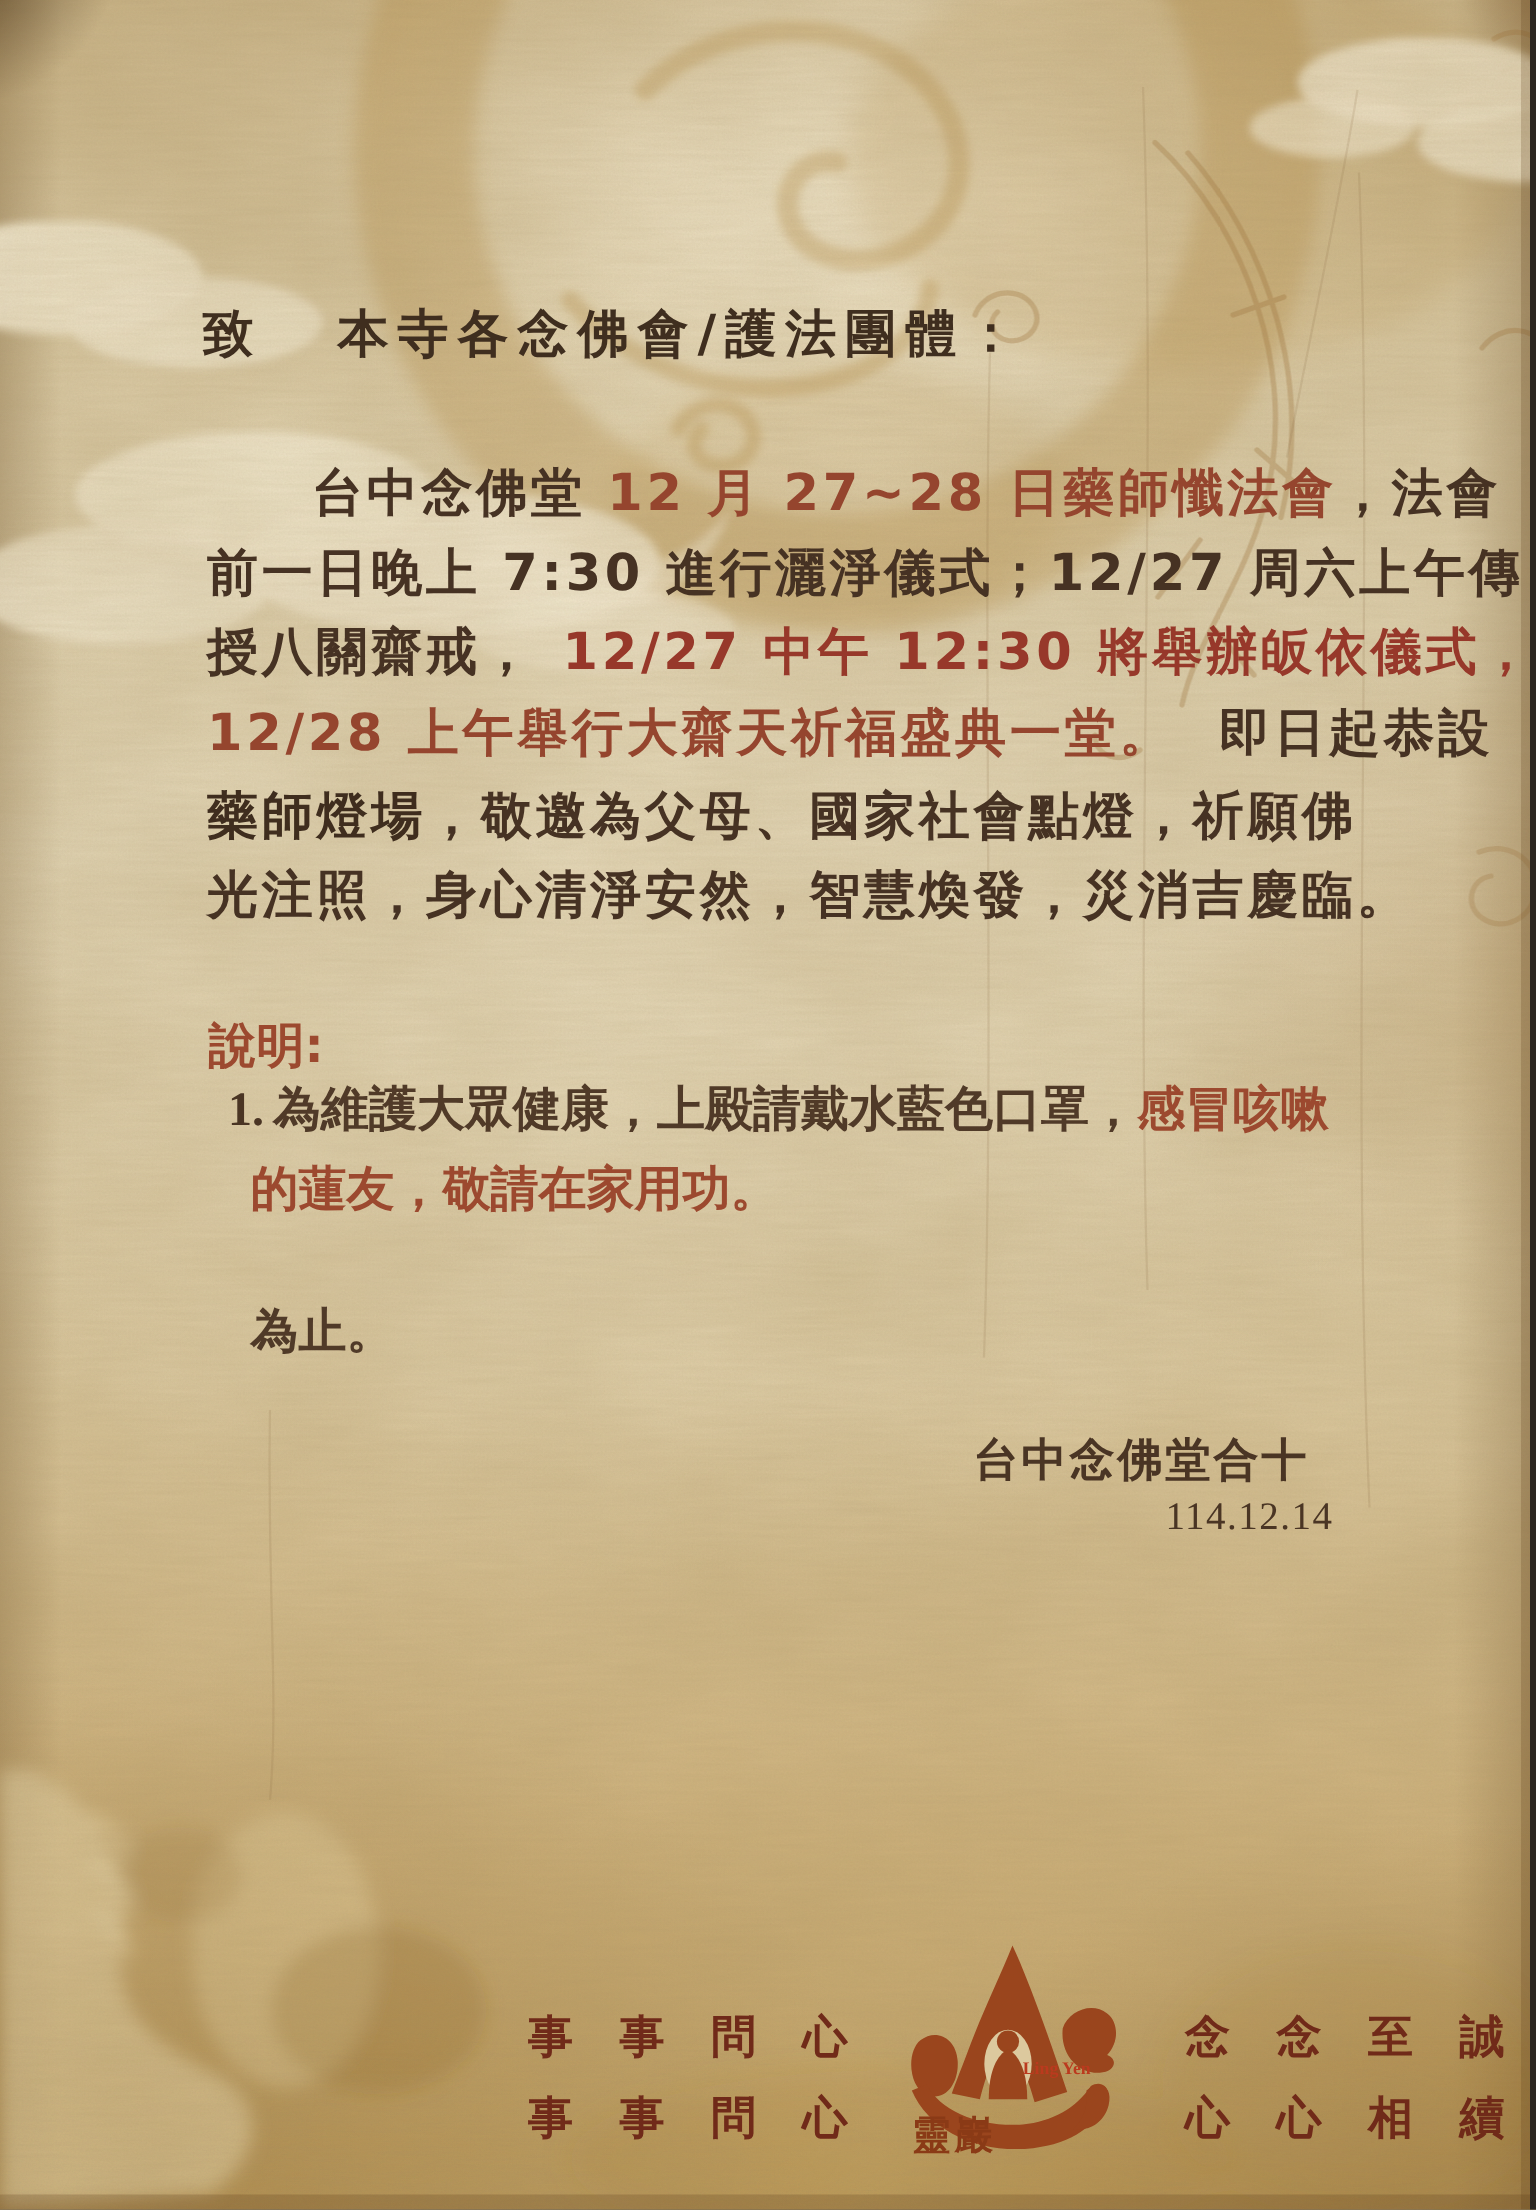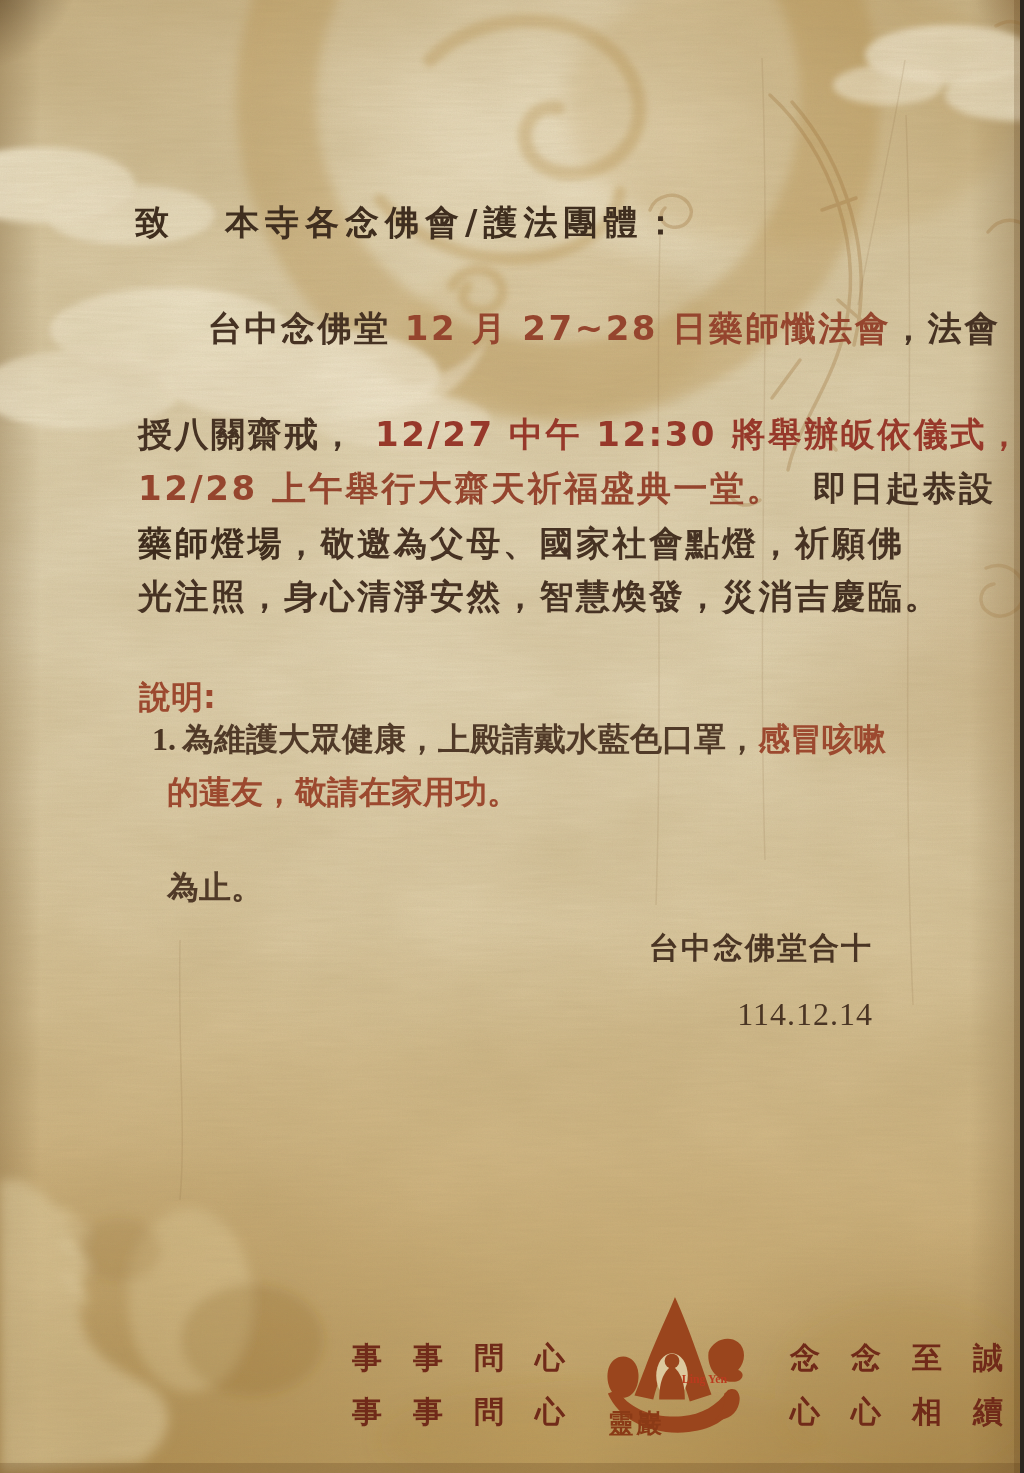--- a/index.html
+++ b/index.html
@@ -44,22 +44,22 @@
   .gap-m{margin-left:30px;}
 
   .notes-heading{left:139px;top:676px;font-size:32px;font-weight:600;}
   .nline{font-size:32px;font-weight:600;}
   .n1{left:152px;top:718px;}
   .n2{left:167px;top:771px;}
   .n3{left:138px;top:814px;}
   .n4{left:167px;top:866px;}
   .num{display:inline-block;width:30px;color:#4a3524;font-family:"Liberation Serif",serif;font-weight:600;}
 
-  .sig-name{right:147px;top:928px;font-size:30px;font-weight:600;color:#4a3524;letter-spacing:2px;}
-  .sig-date{right:147px;top:996px;font-size:32px;color:#4a3524;font-family:"Liberation Serif",serif;letter-spacing:1px;}
+  .sig-name{right:147px;top:953px;font-size:30px;font-weight:600;color:#4a3524;letter-spacing:2px;}
+  .sig-date{right:131px;top:996px;font-size:26px;color:#4a3524;font-family:"Liberation Serif",serif;letter-spacing:1px;}
 
   .fline{font-size:30px;font-weight:800;color:#702a19;letter-spacing:31px;}
   .fl1{left:352px;top:1338px;}
   .fl2{left:352px;top:1392px;}
   .fr1{left:790px;top:1338px;}
   .fr2{left:790px;top:1392px;}
 
   .logo{position:absolute;left:598px;top:1291px;z-index:2;}
 </style>
 </head>
@@ -157,20 +157,23 @@
     <rect y="1463" width="1024" height="10" fill="rgba(80,50,20,0.22)"></rect>
   </svg>
 
   <div class="txt salutation">
     <span class="sal-prefix">致</span><span class="sal-recipient">本寺各念佛會/護法團體：</span>
   </div>
 
   <div class="txt pline p1">
     <span class="ink">台中念佛堂 </span><span class="red">12 月 27~28 日藥師懺法會</span><span class="ink">，法會</span>
   </div>
+  <div class="txt pline p2">
+    <span class="ink">前一日晚上 7:30 進行灑淨儀式；12/27 周六上午傳</span>
+  </div>
   <div class="txt pline p3">
     <span class="ink">授八關齋戒，</span><span class="red-b gap-s">12/27 中午 12:30 將舉辦皈依儀式，</span>
   </div>
   <div class="txt pline p4">
     <span class="red">12/28 上午舉行大齋天祈福盛典一堂。</span><span class="ink gap-m">即日起恭設</span>
   </div>
   <div class="txt pline p6">
     <span class="ink">光注照，身心清淨安然，智慧煥發，災消吉慶臨。</span>
   </div>
   <div class="txt pline p5">

